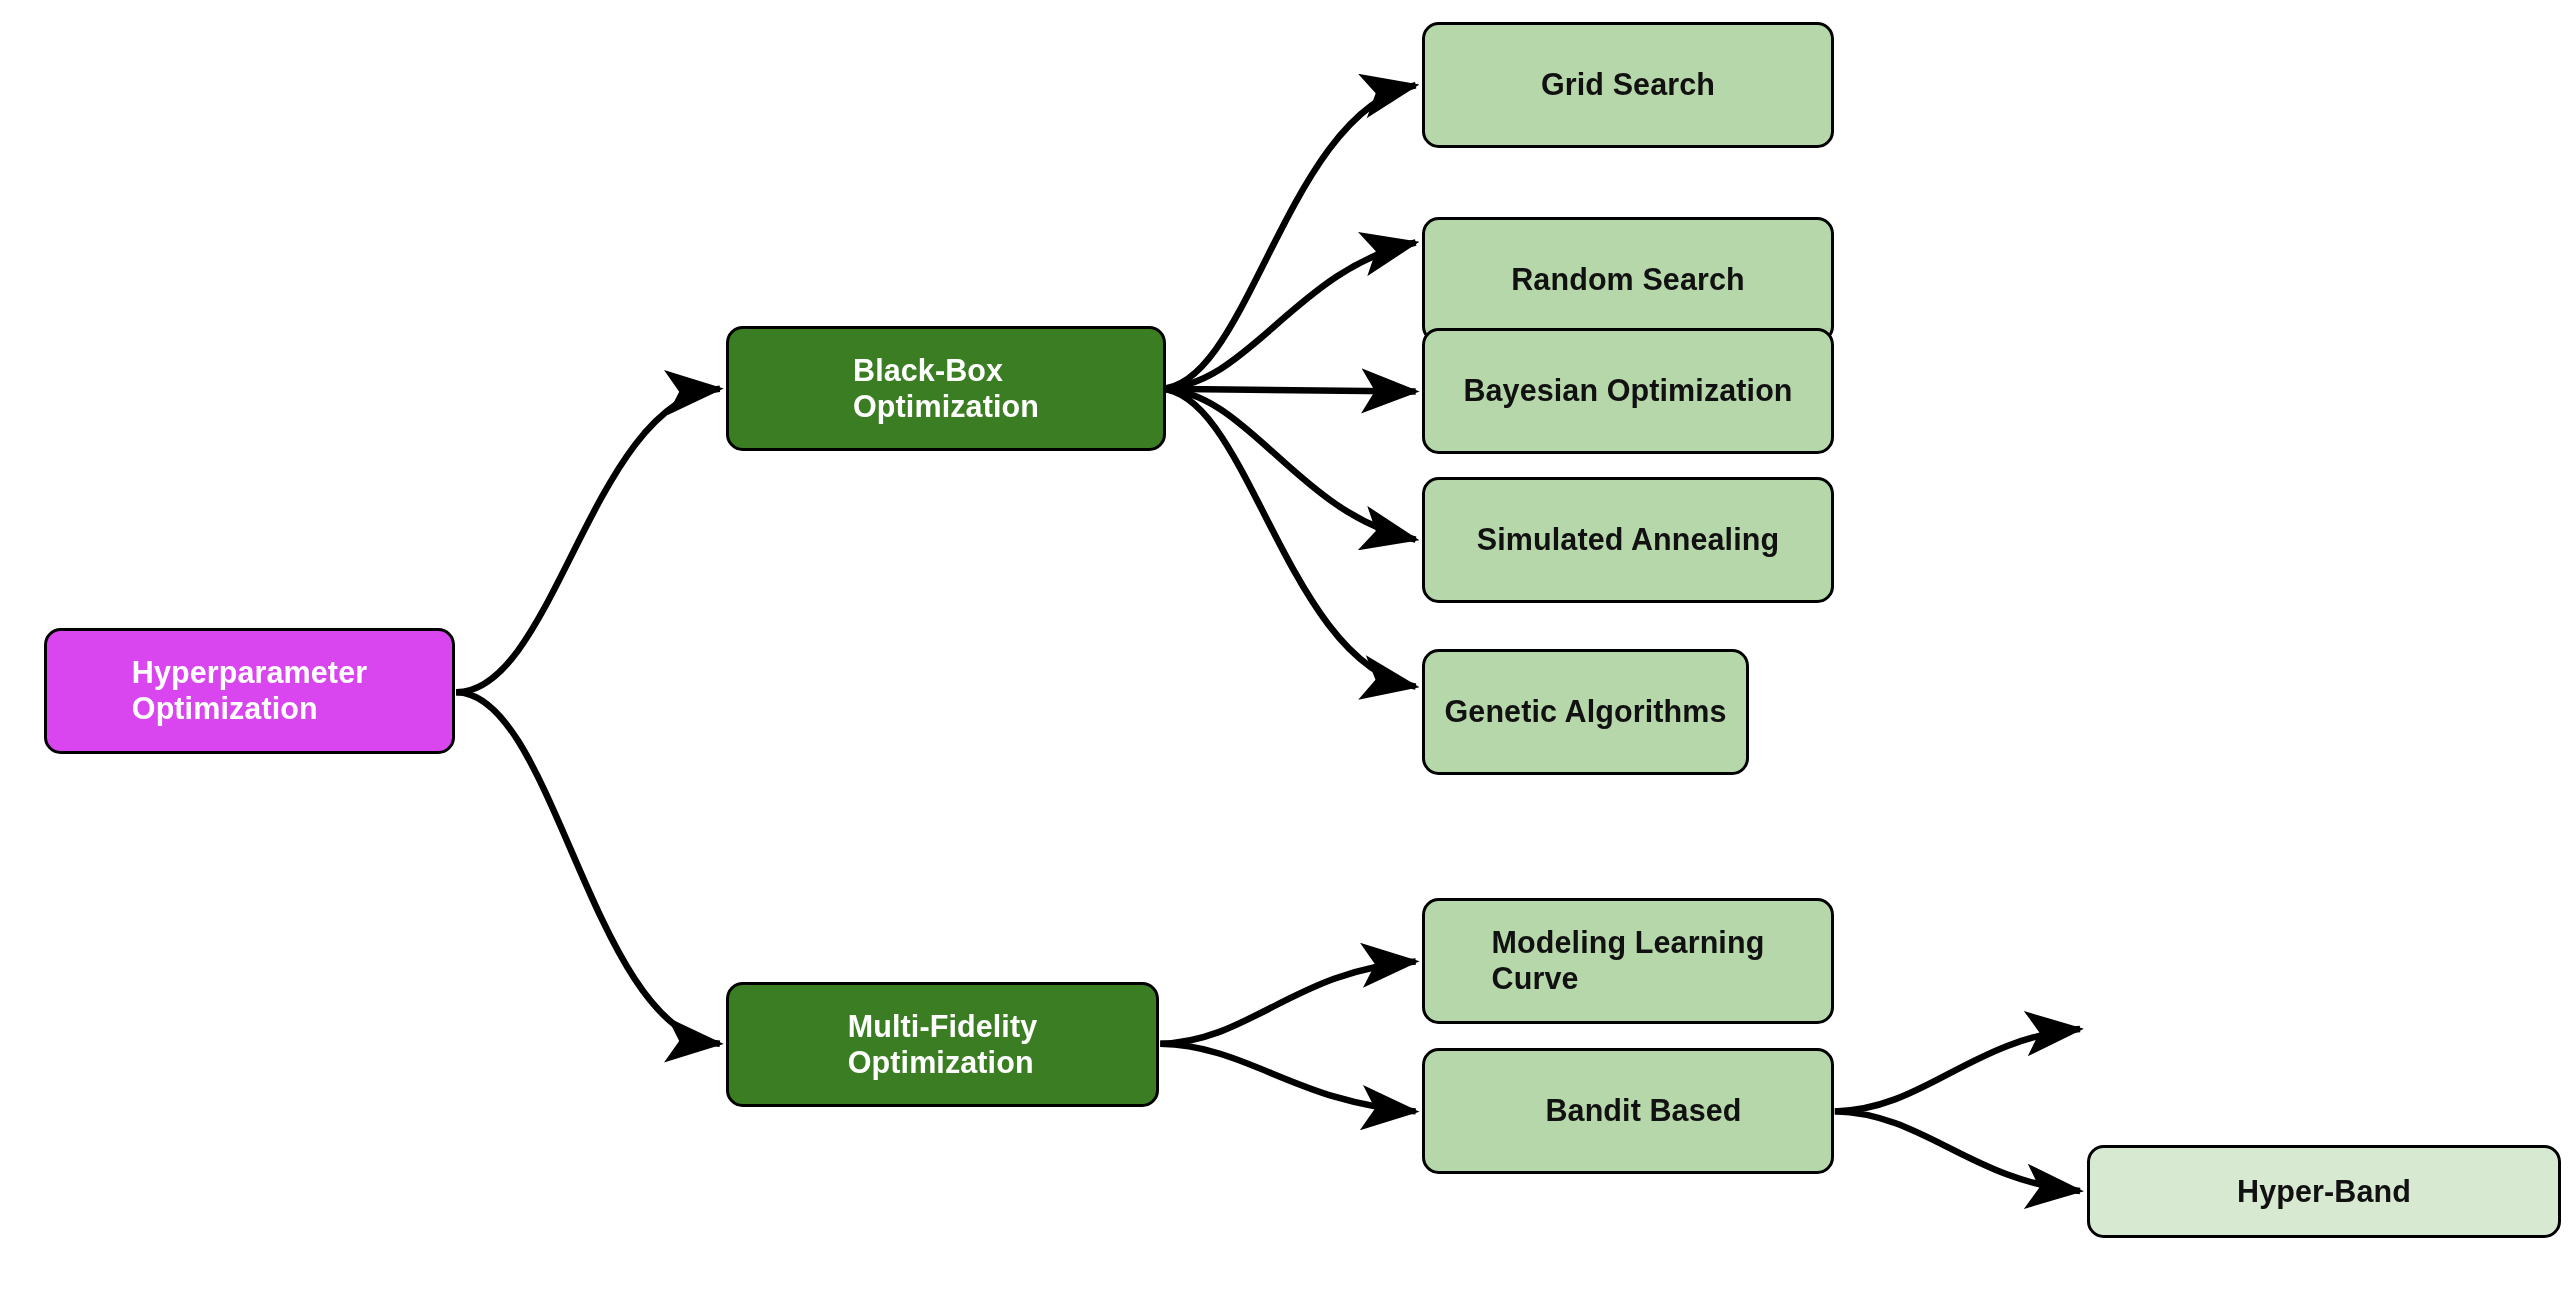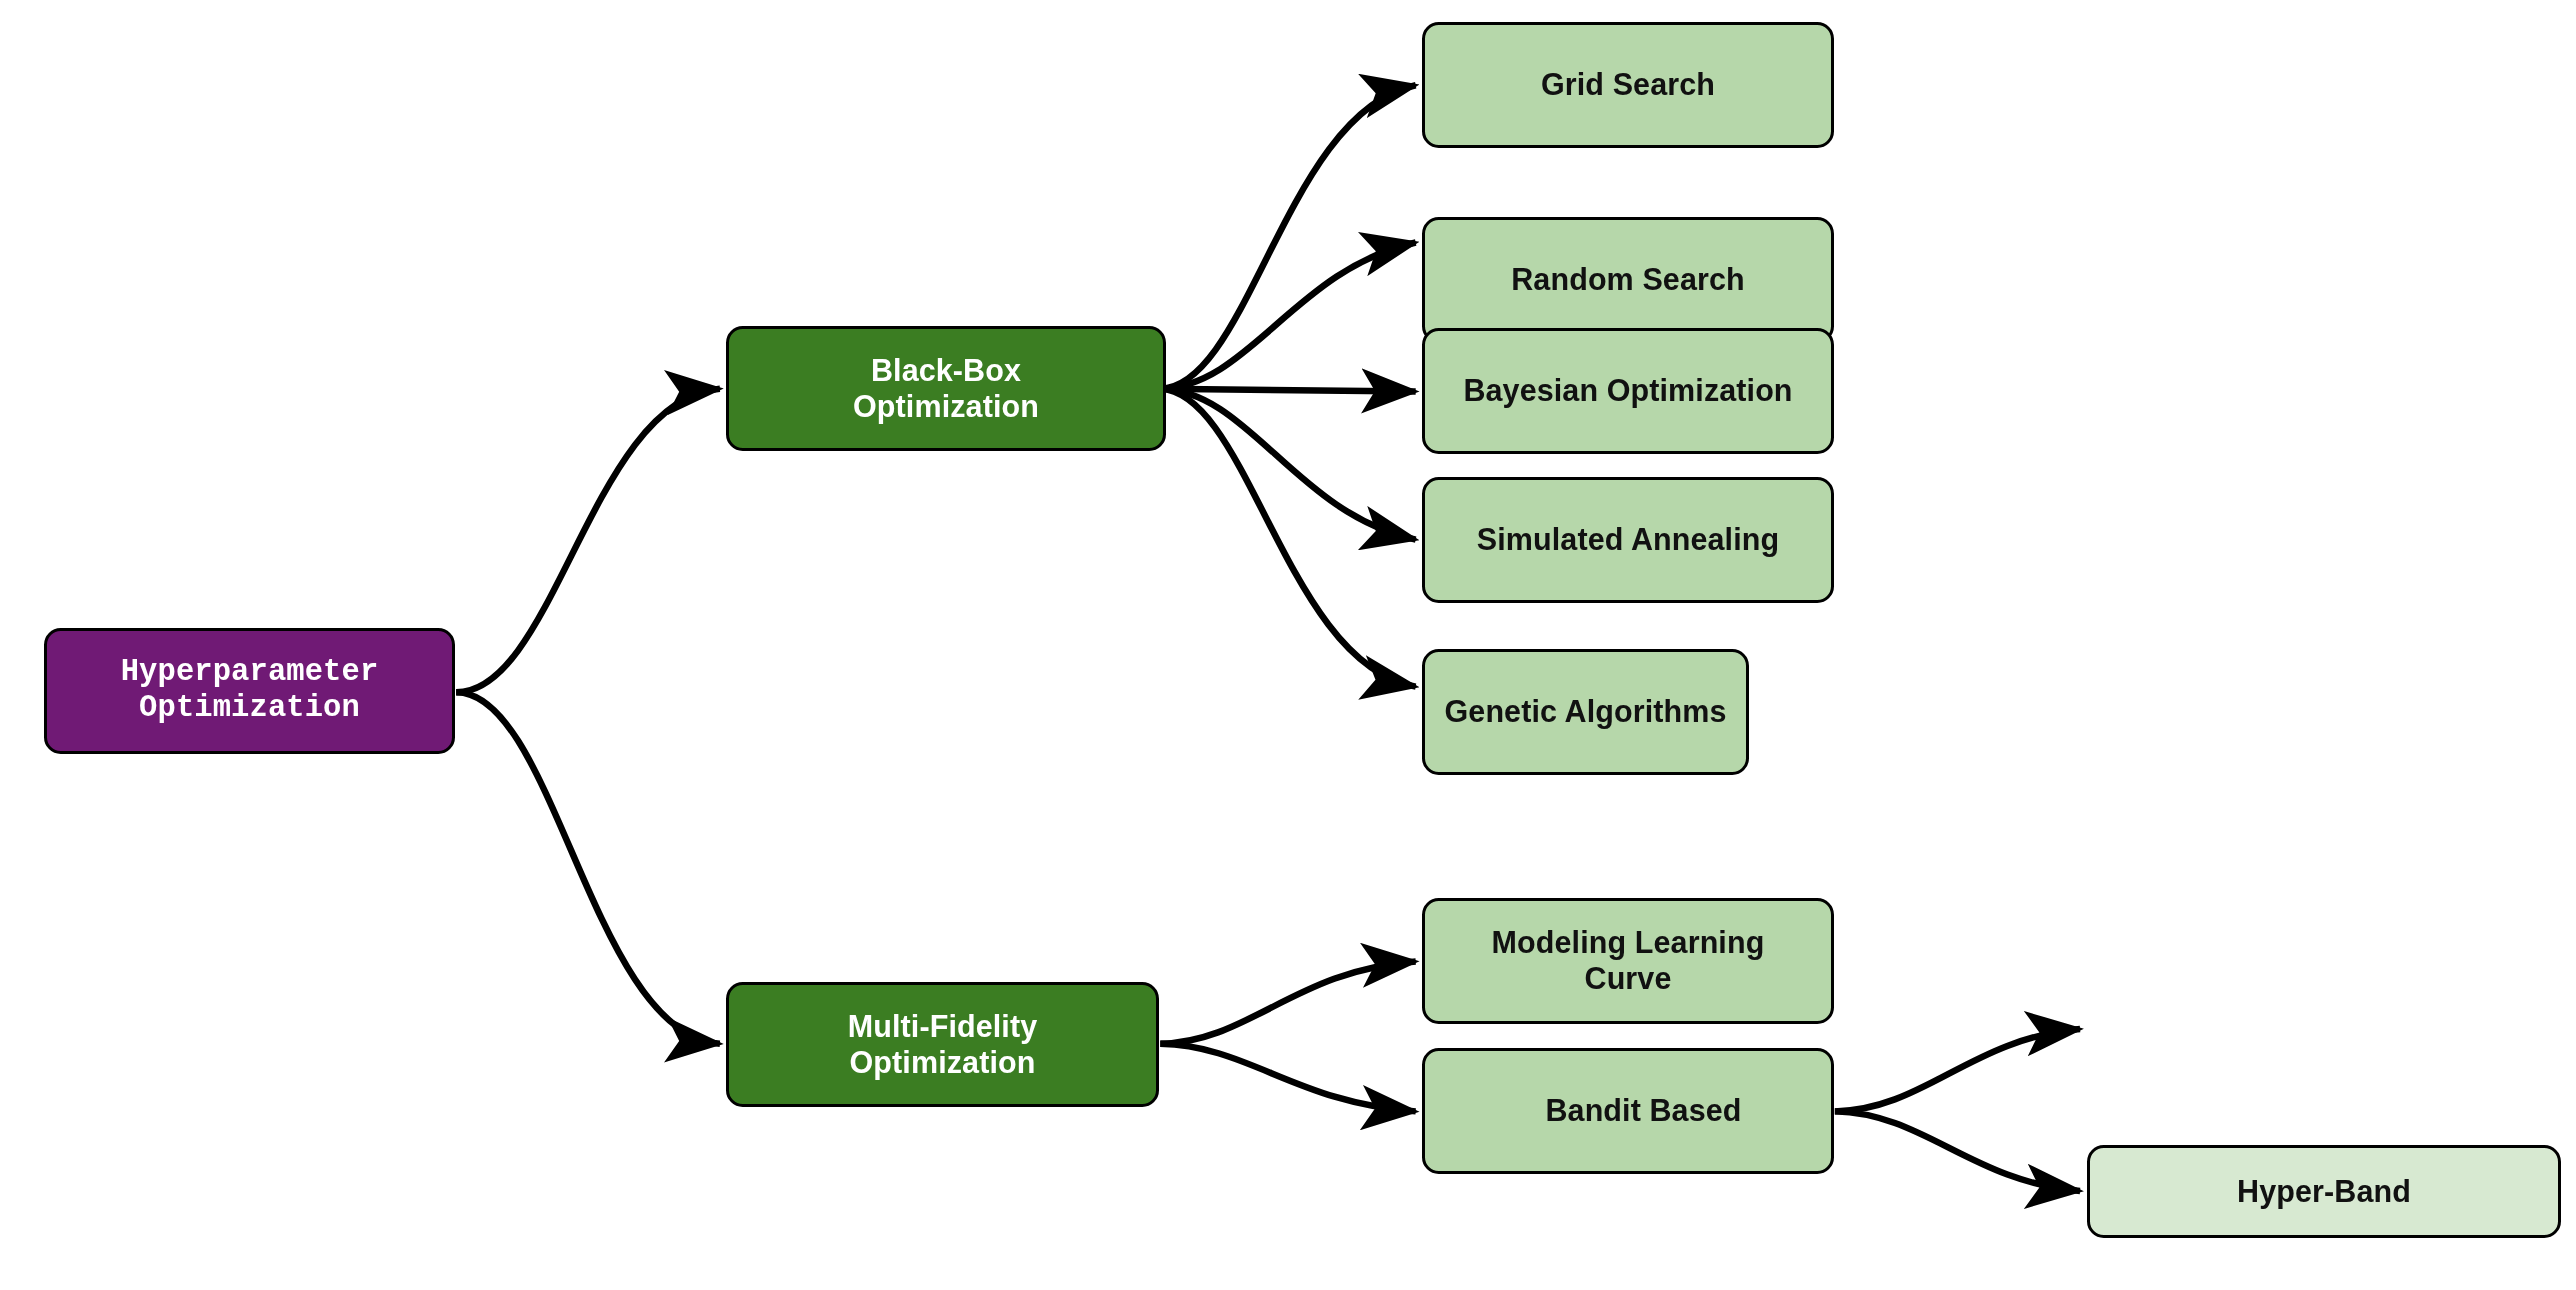--- a/index.html
+++ b/index.html
@@ -26,38 +26,36 @@
     width: 2576px;
     height: 1291px;
     pointer-events: none;
   }
   .node {
     position: absolute;
     box-sizing: border-box;
     display: flex;
     align-items: center;
     justify-content: center;
-    text-align: center;
     border: 3.7px solid #000000;
     border-radius: 16.7px;
     padding: 3.7px 13px;
     line-height: 1.18;
     font-weight: bold;
     letter-spacing: 0.1px;
     z-index: 2;
   }
   .node-label {
     display: block;
     white-space: pre-line;
   }
   .level-root {
-    background: #701a75;
+    background: #d946ef;
     color: #ffffff;
     font-size: 30.5px;
-    font-family: Liberation Mono, monospace;
   }
   .level-2 {
     background: #3b7d22;
     color: #ffffff;
     font-size: 30.5px;
   }
   .level-3 {
     background: #b6d7aa;
     color: #111111;
     font-size: 30.5px;

